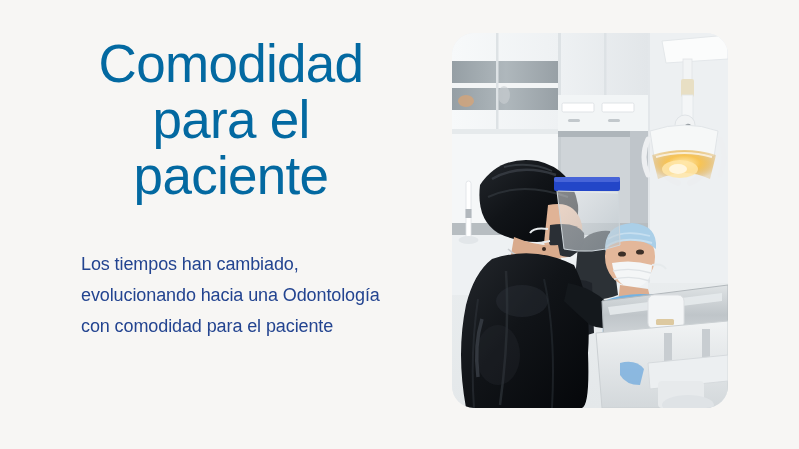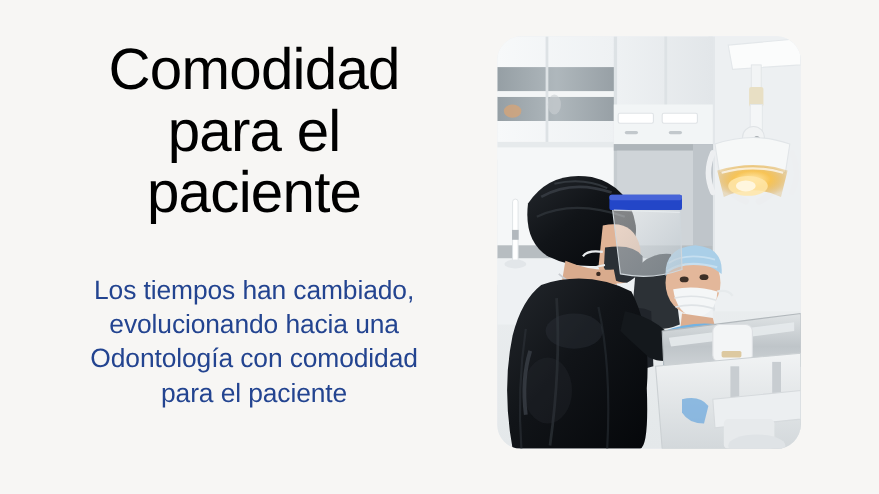--- a/index.html
+++ b/index.html
@@ -34,33 +34,32 @@
     justify-content: flex-start;
   }
   .headline {
     width: 100%;
     text-align: center;
     font-family: "Liberation Sans", sans-serif;
     font-size: 53px;
     line-height: 56px;
     font-weight: 400;
     letter-spacing: -0.7px;
-    color: #000000;
+    color: #0369a1;
     margin: 0;
     padding: 0;
     white-space: pre-line;
   }
   .body-copy {
     width: 300px;
     margin: 0;
     padding: 0;
     margin-top: 45px;
-    text-align: center;
     font-family: "Liberation Sans", sans-serif;
-    font-size: 24px;
+    font-size: 18px;
     line-height: 31px;
     font-weight: 400;
     letter-spacing: -0.1px;
     color: #234490;
   }
 
   
   .photo-frame {
     position: absolute;
     left: 452px;

